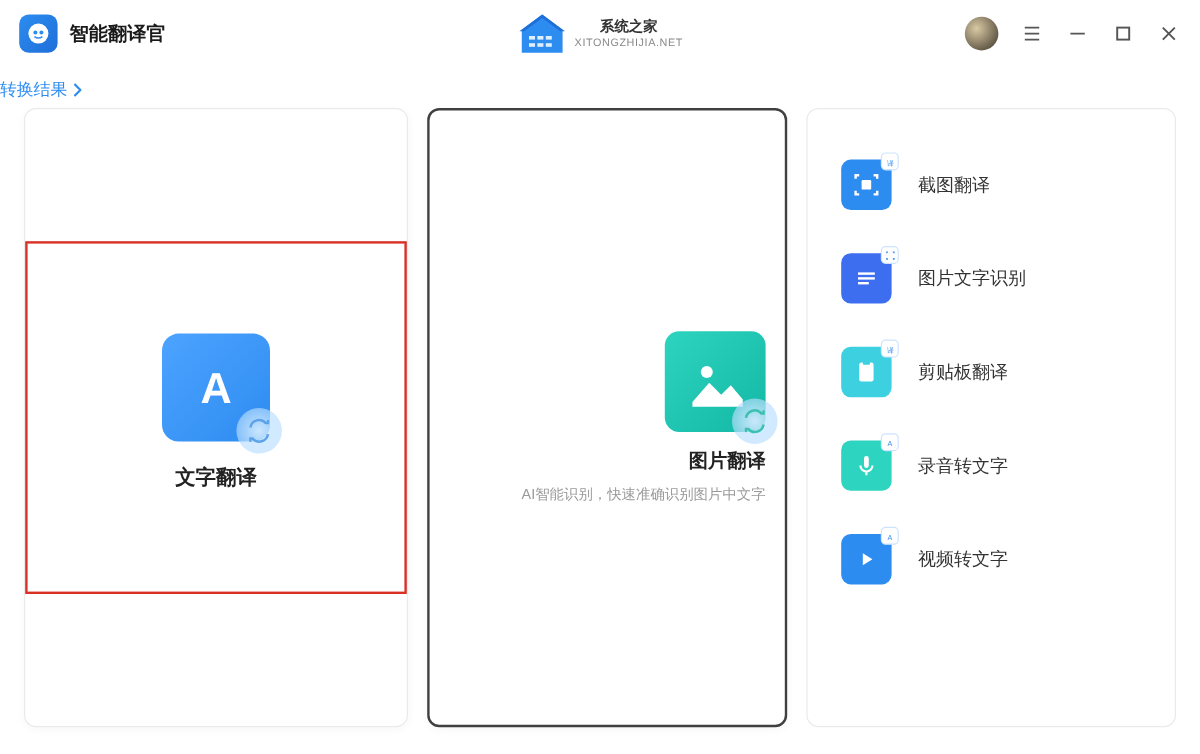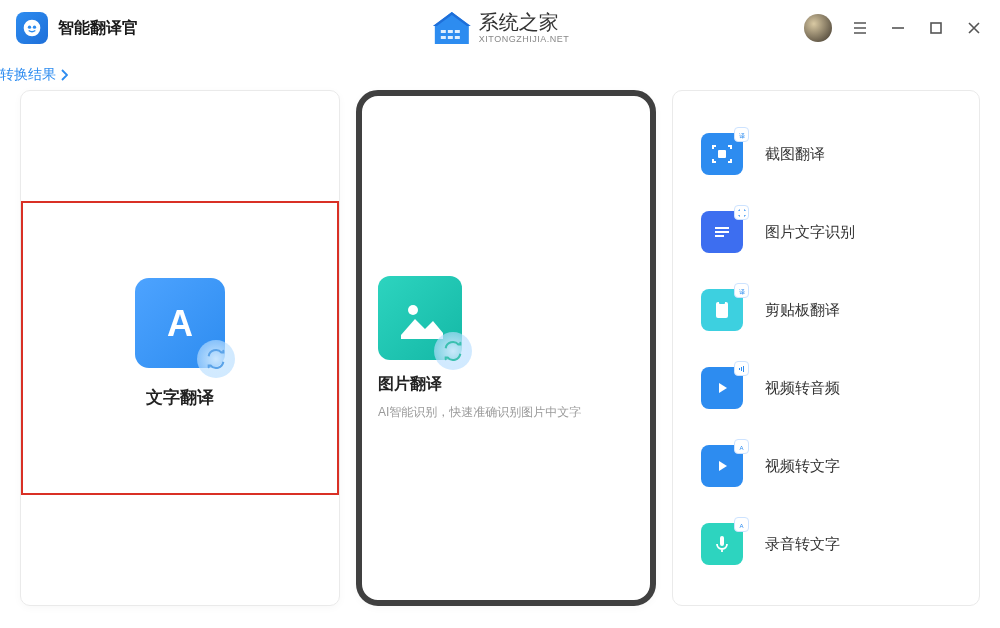--- a/index.html
+++ b/index.html
@@ -34,21 +34,21 @@
     }
     .center-brand {
       position: absolute;
       left: 50%;
       transform: translateX(-50%);
       display: flex;
       align-items: center;
       gap: 6px;
     }
     .brand-text { display: flex; flex-direction: column; line-height: 1.15; }
-    .brand-main { font-size: 20px; font-weight: 400; color: #333; }
+    .brand-main { font-size: 12px; font-weight: 700; color: #333; text-align: center; }
     .brand-sub { font-size: 9px; color: #888; letter-spacing: 0.5px; text-align: center; }
     .window-controls {
       margin-left: auto;
       display: flex;
       align-items: center;
       gap: 18px;
     }
     .avatar {
       width: 28px;
       height: 28px;
@@ -90,26 +90,26 @@
       pointer-events: none;
     }
     .mid-col {
       flex: 0 0 300px;
       display: flex;
       flex-direction: column;
       gap: 14px;
     }
     .mid-card {
       flex: 1;
-      border: 6px solid #404040;
-      border-radius: 22px;
+      border: 2px solid #404040;
+      border-radius: 10px;
       box-shadow: 0 2px 8px rgba(0,0,0,0.03);
       display: flex;
       flex-direction: column;
-      align-items: flex-start;
+      align-items: flex-end;
       justify-content: center;
       cursor: pointer;
       padding: 16px;
     }
     .right-col {
       flex: 1;
       border: 1px solid #eaeaea;
       border-radius: 10px;
       display: flex;
       flex-direction: column;
@@ -315,55 +315,40 @@
           </svg>
         <div class="lock-badge">
             <svg width="8" height="8" viewBox="0 0 8 8">
               <text x="1" y="7" font-size="6" fill="#2d8cf0">译</text>
             </svg>
           </div>
       </div>
       <div class="side-label">剪贴板翻译</div>
     </div>
     <div class="side-item">
-      <div class="side-icon">
-        <svg width="24" height="24" viewBox="0 0 24 24" fill="#fff">
-            <path d="M9 7l8 5-8 5z"></path>
-          </svg>
-        <div class="lock-badge">
-            <svg width="8" height="8" viewBox="0 0 8 8" fill="#2d8cf0">
-              <rect x="1" y="3" width="1" height="2"></rect>
-              <rect x="3" y="2" width="1" height="4"></rect>
-              <rect x="5" y="1" width="1" height="6"></rect>
-            </svg>
-          </div>
-      </div>
-      <div class="side-label">视频转音频</div>
-    </div>
-    <div class="side-item">
-      <div class="side-icon">
-        <svg width="24" height="24" viewBox="0 0 24 24" fill="#fff">
-            <path d="M9 7l8 5-8 5z"></path>
-          </svg>
-        <div class="lock-badge">
-            <svg width="8" height="8" viewBox="0 0 8 8">
-              <text x="1.5" y="7" font-size="6" fill="#2d8cf0">A</text>
-            </svg>
-          </div>
-      </div>
-      <div class="side-label">视频转文字</div>
-    </div>
-    <div class="side-item">
       <div class="side-icon" style="background:#2dd4bf">
         <svg width="24" height="24" viewBox="0 0 24 24" fill="#fff">
             <rect x="10" y="4" width="4" height="10" rx="2"></rect>
             <path d="M7 12a5 5 0 0010 0M12 17v3" stroke="#fff" stroke-width="1.8" fill="none"></path>
           </svg>
         <div class="lock-badge">
             <svg width="8" height="8" viewBox="0 0 8 8">
               <text x="1.5" y="7" font-size="6" fill="#2d8cf0">A</text>
             </svg>
           </div>
       </div>
       <div class="side-label">录音转文字</div>
     </div>
+    <div class="side-item">
+      <div class="side-icon">
+        <svg width="24" height="24" viewBox="0 0 24 24" fill="#fff">
+            <path d="M9 7l8 5-8 5z"></path>
+          </svg>
+        <div class="lock-badge">
+            <svg width="8" height="8" viewBox="0 0 8 8">
+              <text x="1.5" y="7" font-size="6" fill="#2d8cf0">A</text>
+            </svg>
+          </div>
+      </div>
+      <div class="side-label">视频转文字</div>
+    </div>
   </div>
 </div>
 
 </body></html>

